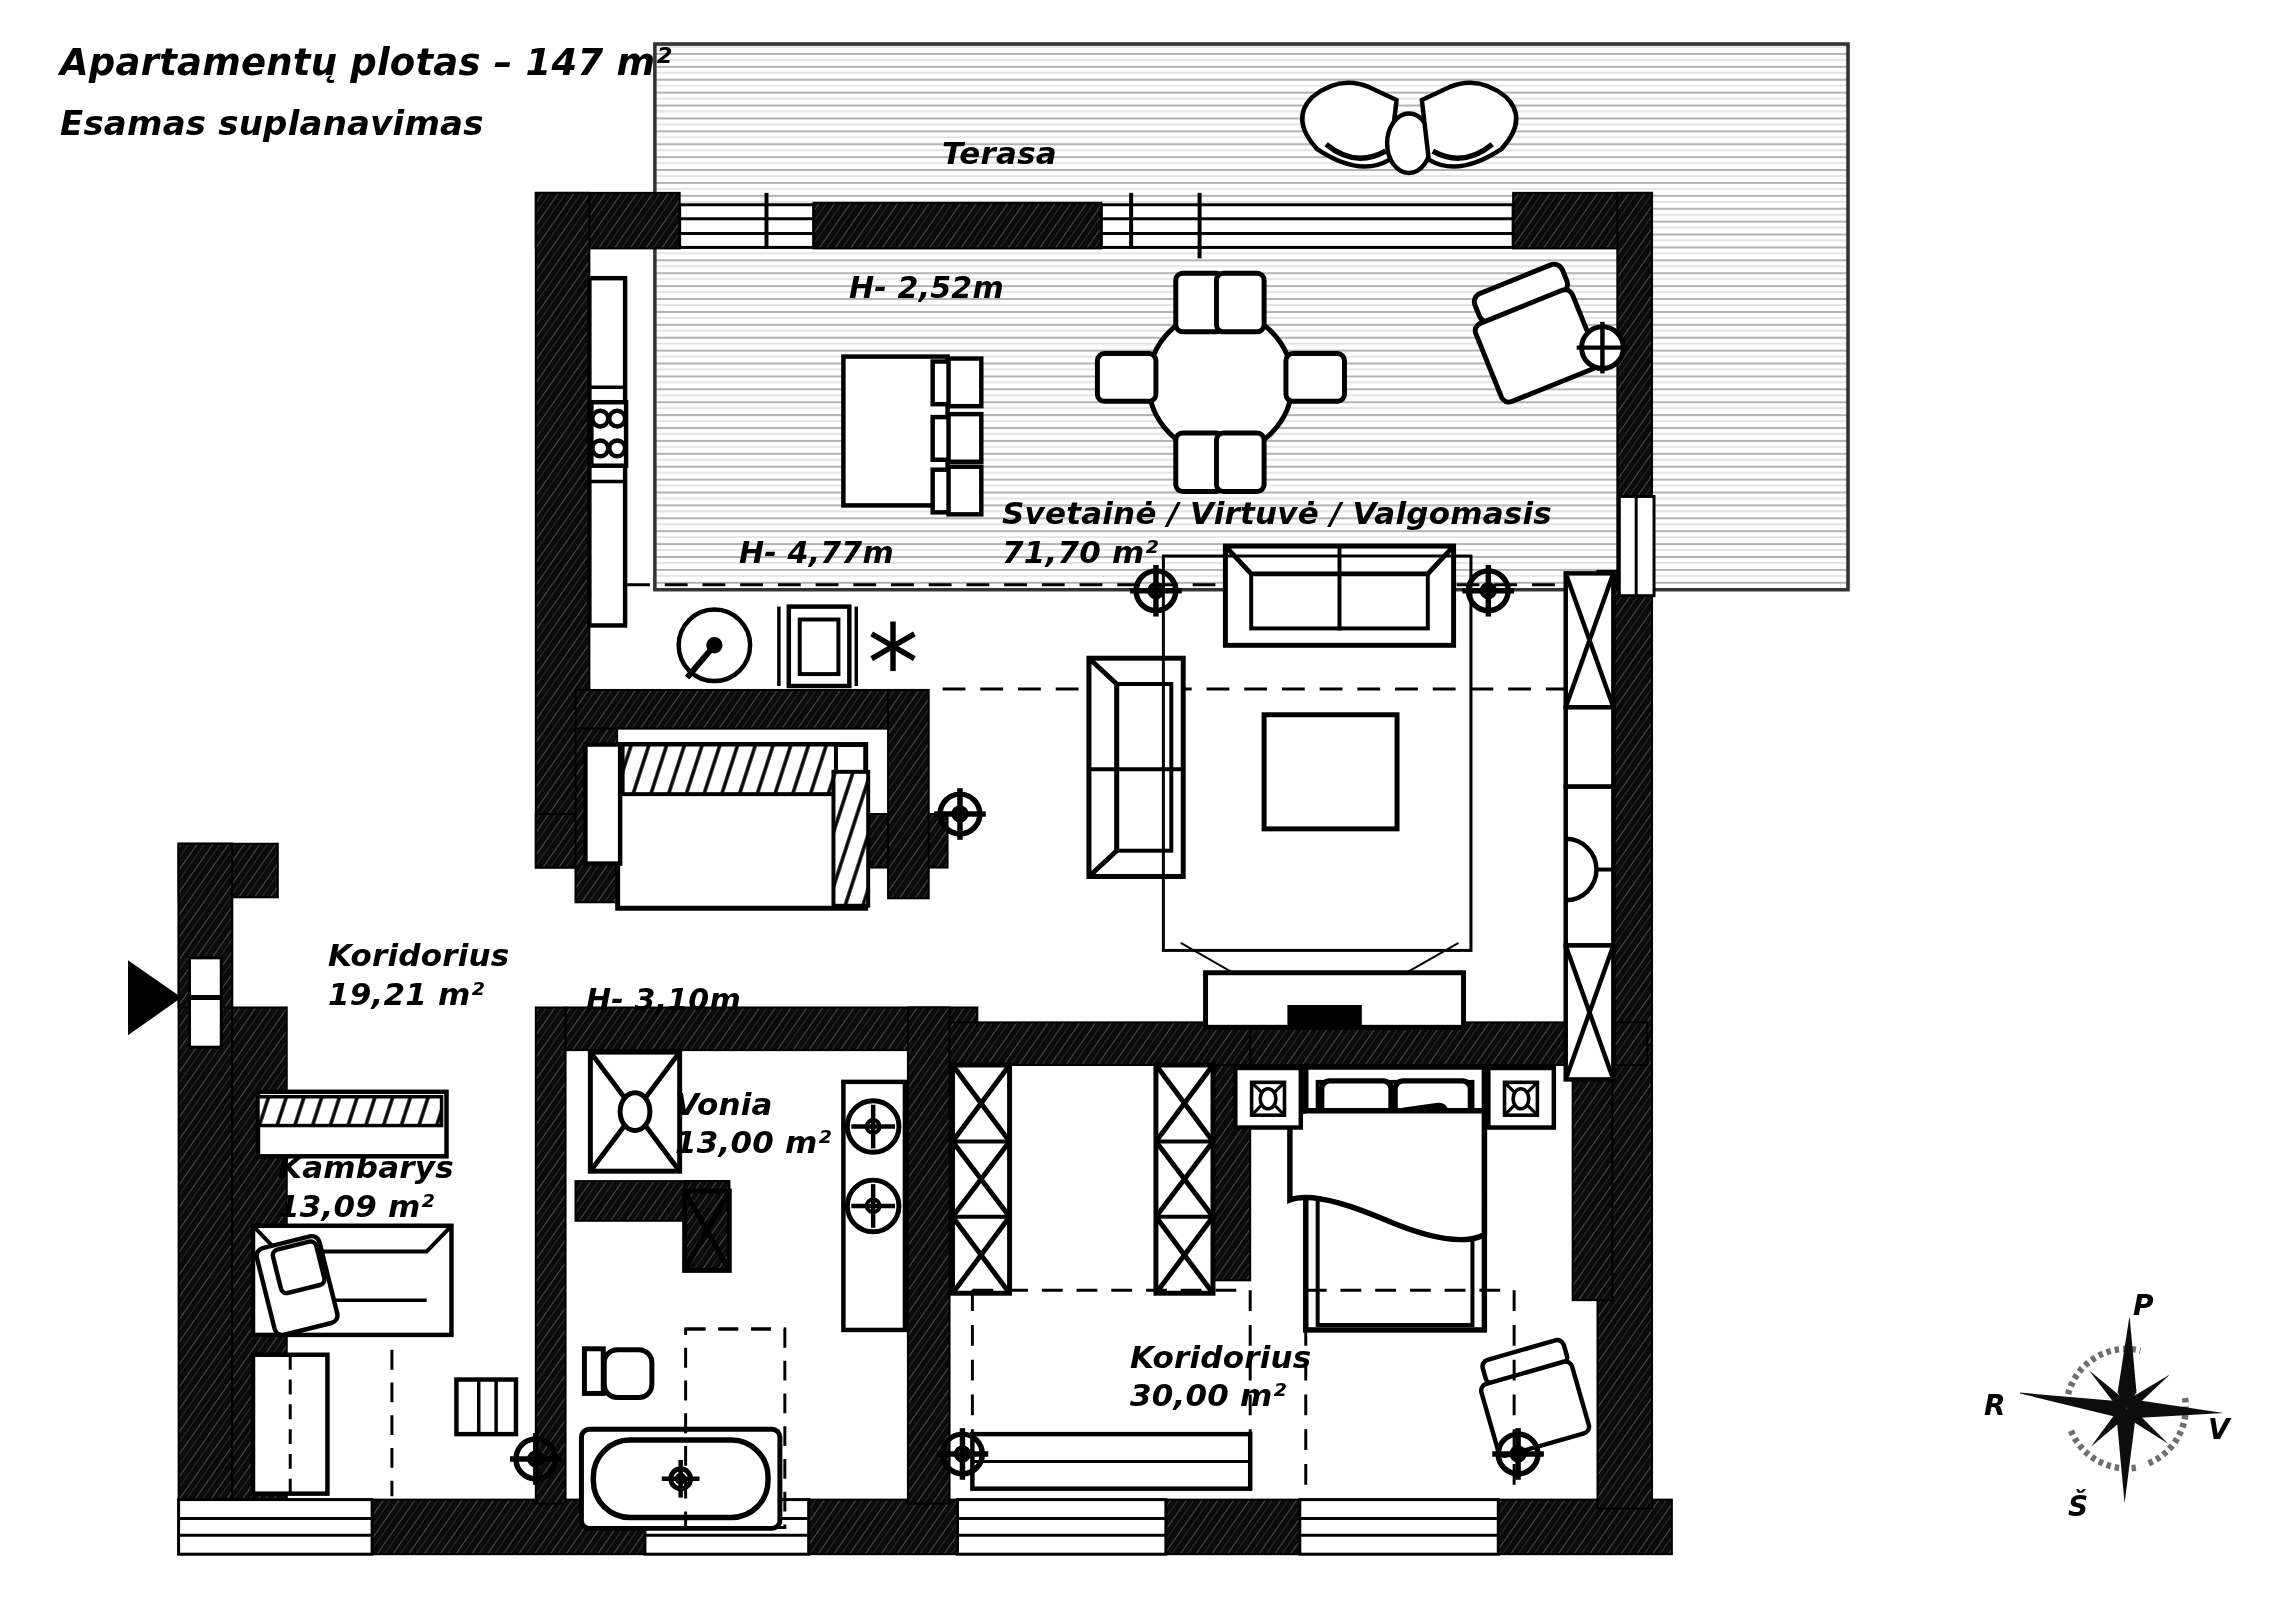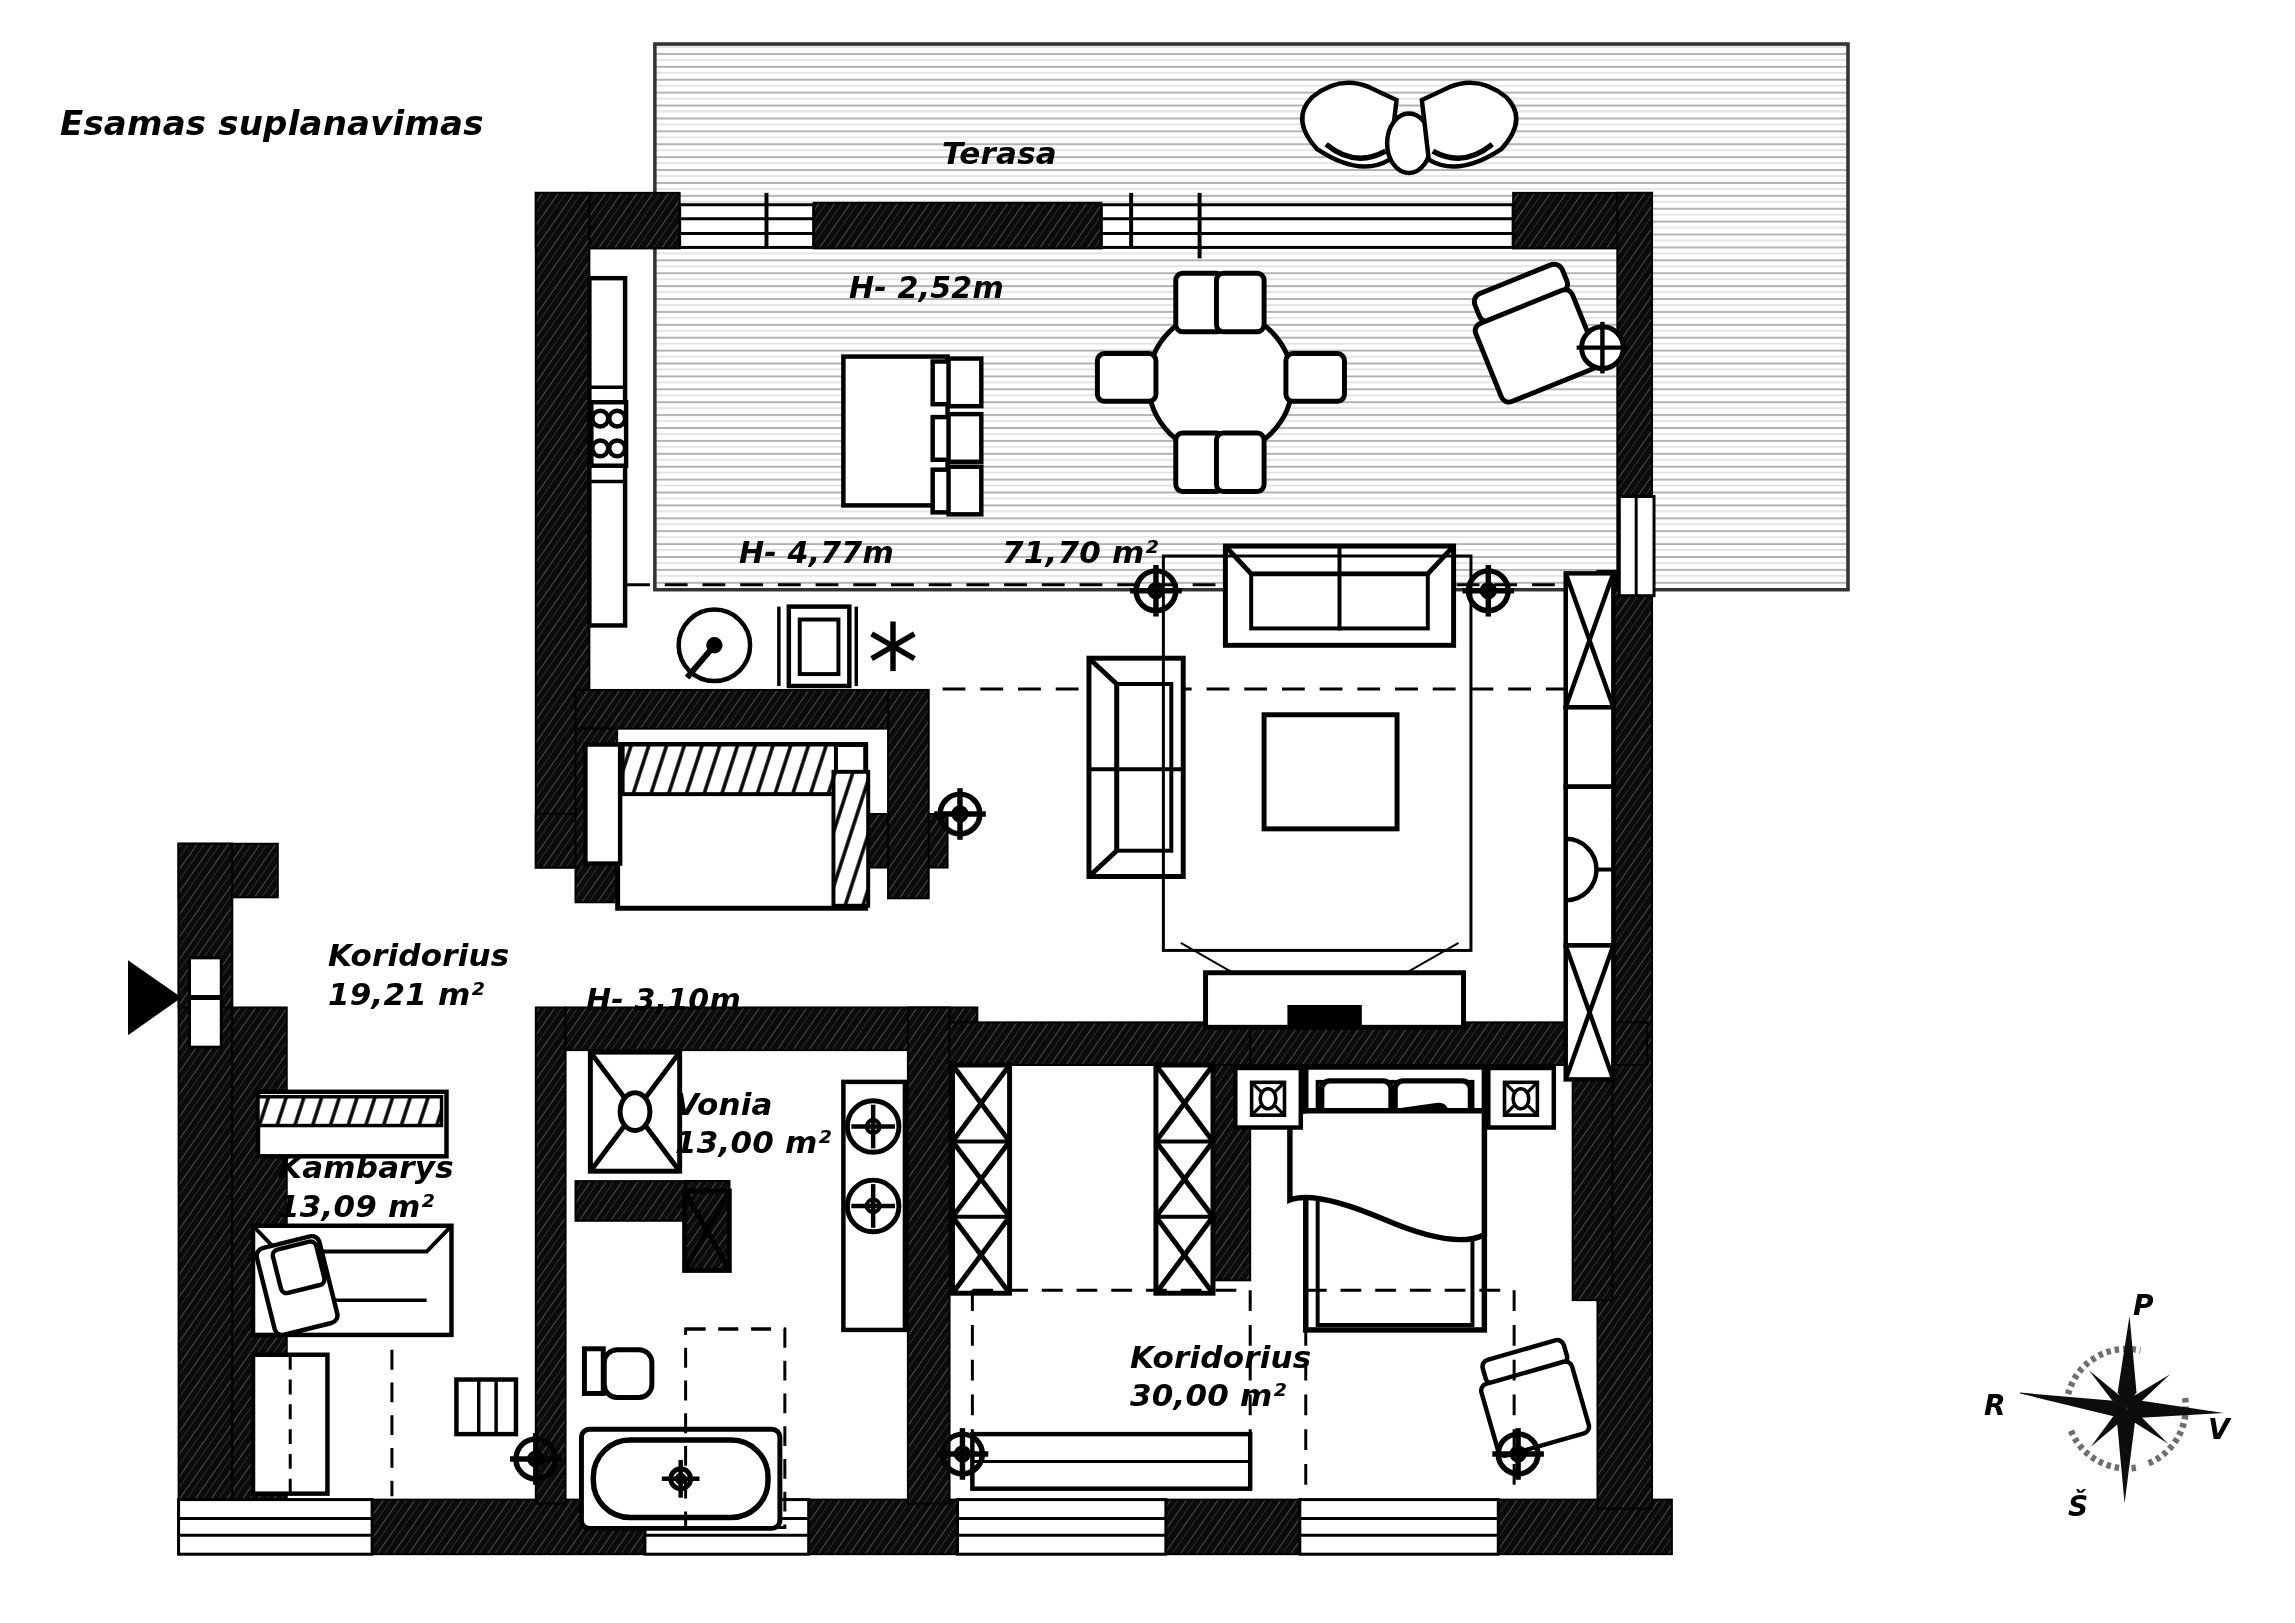--- a/index.html
+++ b/index.html
@@ -399,26 +399,28 @@
     <use href="#lampx" x="1940" y="2930"></use>
     <use href="#lampx" x="3060" y="2930"></use>
   </g>
 
   <g>
     <path d="M258 1935 L366 2010 L258 2086 Z" fill="#000"></path>
   </g>
 
 </svg>
 
+<div class="lbl hand t-title" style="left:60px;top:41px;">Apartamentų plotas – 147 m²</div>
 <div class="lbl hand t-title" style="left:60px;top:103px;font-size:34px;text-align:center;">Esamas suplanavimas</div>
 
 <div class="lbl hand t-terasa" style="left:903px;top:135px;">Terasa</div>
 
 <div class="lbl hand t-h" style="left:849px;top:270px;">H- 2,52m</div>
 
+<div class="lbl hand t-room" style="left:1002px;top:496px;">Svetainė / Virtuvė / Valgomasis</div>
 <div class="lbl hand t-room" style="left:1002px;top:535px;">71,70 m²</div>
 
 <div class="lbl hand t-h" style="left:739px;top:535px;">H- 4,77m</div>
 
 <div class="lbl hand t-room" style="left:328px;top:938px;">Koridorius</div>
 <div class="lbl hand t-room" style="left:328px;top:977px;">19,21 m²</div>
 
 <div class="lbl hand t-h" style="left:586px;top:982px;">H- 3,10m</div>
 
 <div class="lbl hand t-room" style="left:278px;top:1150px;">Kambarys</div>

